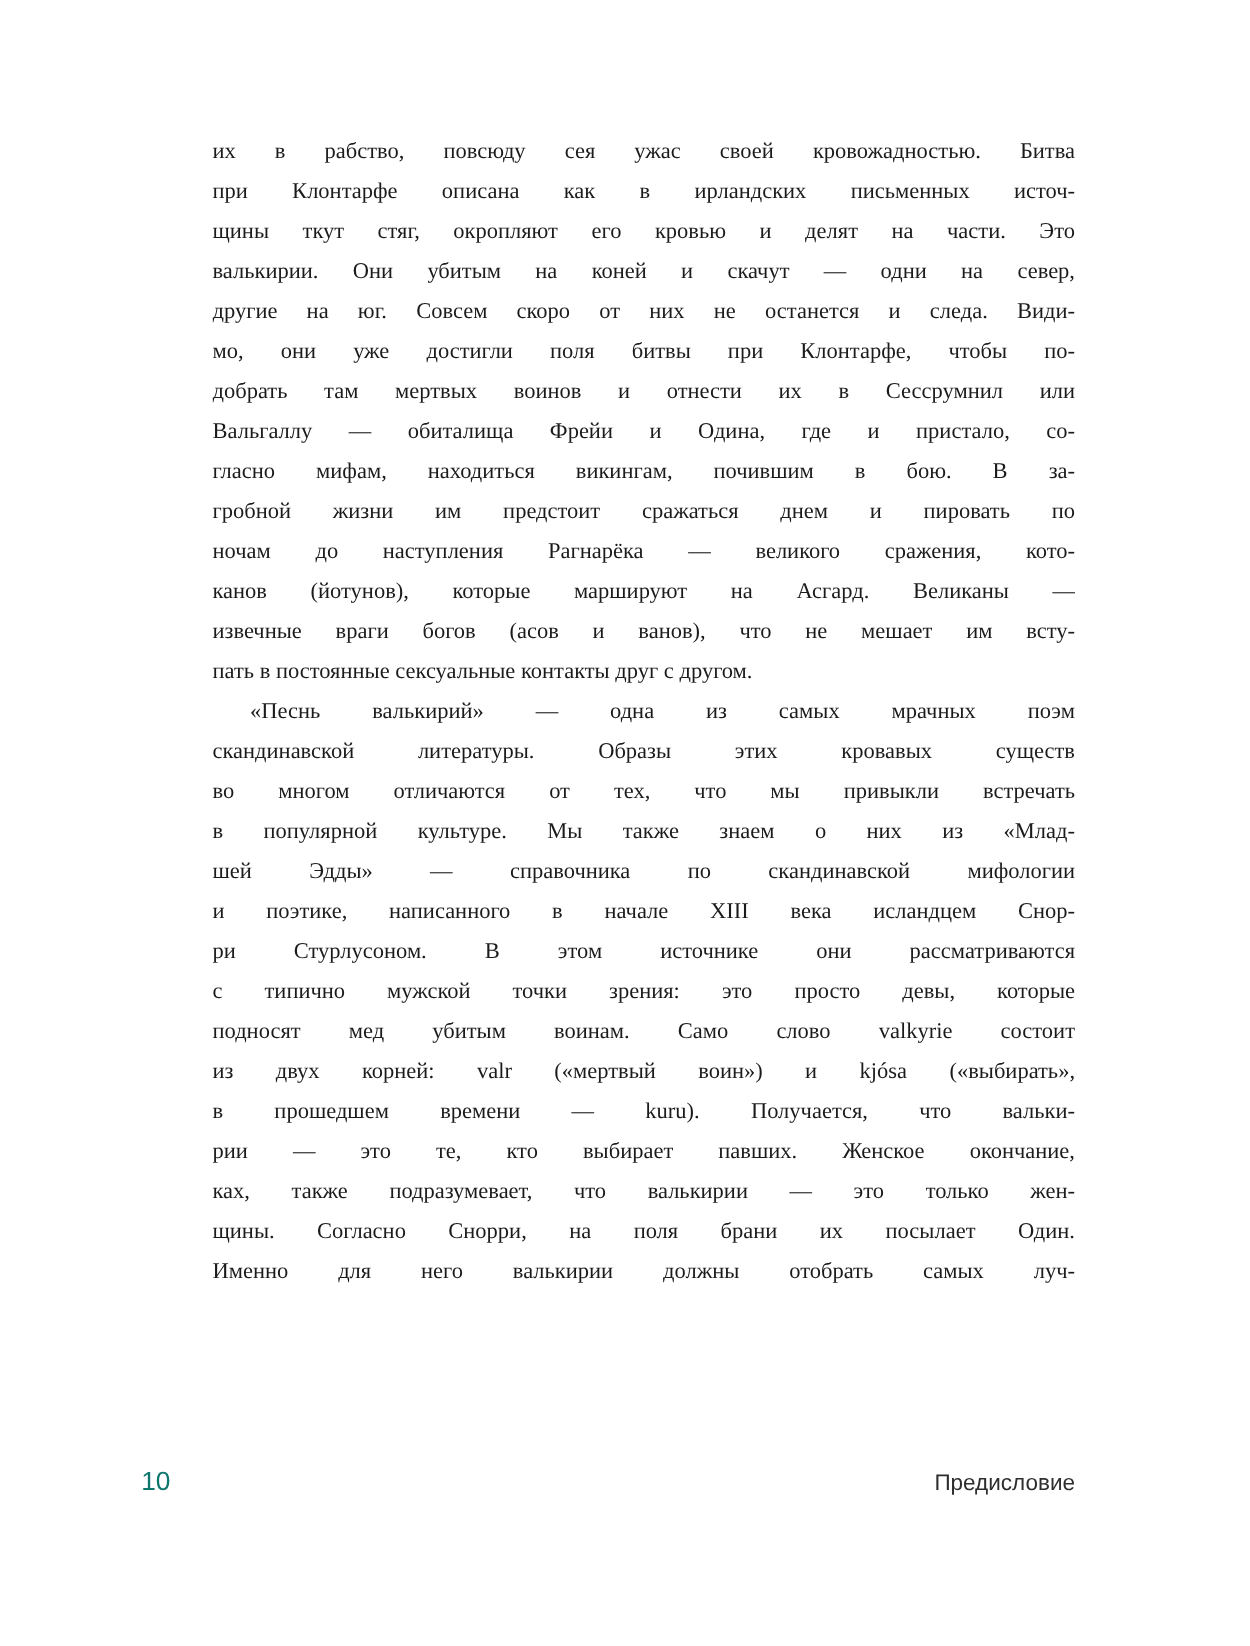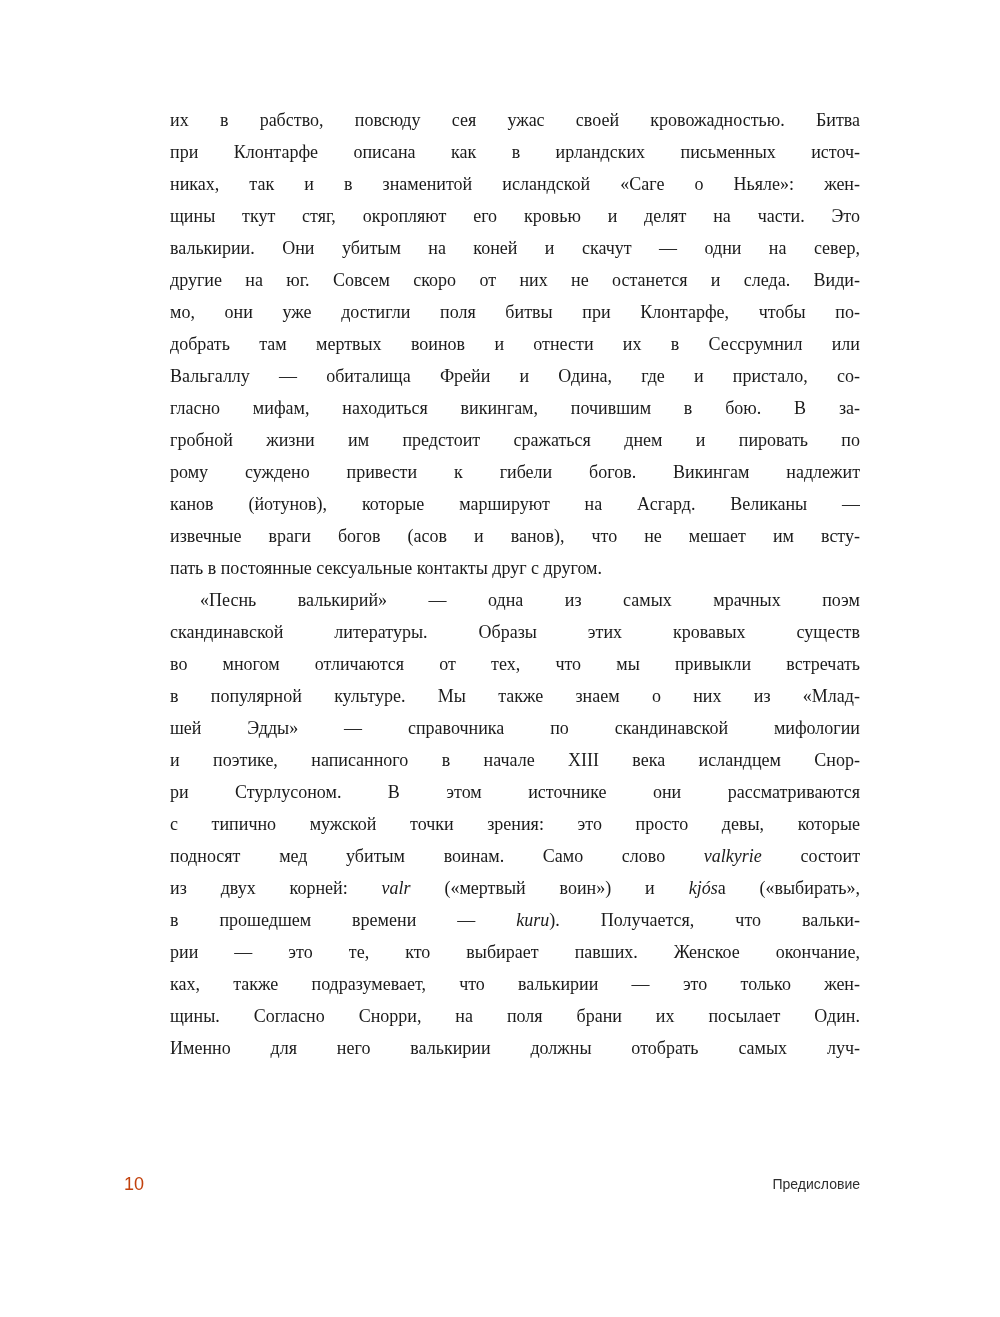--- a/index.html
+++ b/index.html
@@ -31,57 +31,55 @@
     overflow: hidden;
     white-space: normal;
   }
   .line.para-end {
     text-align-last: left;
   }
   .line.indent {
     text-indent: 30px;
   }
   .it {
-    font-style: italic;
   }
   .footer-pagenum {
     position: absolute;
-    left: 124px;
+    left: 113px;
     top: 1174px;
     font-family: "Liberation Sans", sans-serif;
-    font-size: 18px;
-    color: #c2410c;
+    font-size: 21px;
+    color: #0f766e;
   }
   .footer-running {
     position: absolute;
     right: 140px;
     top: 1176px;
     font-family: "Liberation Sans", sans-serif;
-    font-size: 14px;
+    font-size: 18px;
     color: #2e2e2e;
     margin-left: 28px;
   }
 </style>
 </head>
 <body>
 
 <div class="page">
   <main class="text-block">
       <div class="line"><span>их в рабство, повсюду сея ужас своей кровожадностью. Битва</span></div>
       <div class="line"><span>при Клонтарфе описана как в ирландских письменных источ-</span></div>
-      <div class="line"><span>никах, так и в знаменитой исландской «Саге о Ньяле»: жен-</span></div>
       <div class="line"><span>щины ткут стяг, окропляют его кровью и делят на части. Это</span></div>
       <div class="line"><span>валькирии. Они убитым на коней и скачут — одни на север,</span></div>
       <div class="line"><span>другие на юг. Совсем скоро от них не останется и следа. Види-</span></div>
       <div class="line"><span>мо, они уже достигли поля битвы при Клонтарфе, чтобы по-</span></div>
       <div class="line"><span>добрать там мертвых воинов и отнести их в Сессрумнил или</span></div>
       <div class="line"><span>Вальгаллу — обиталища Фрейи и Одина, где и пристало, со-</span></div>
       <div class="line"><span>гласно мифам, находиться викингам, почившим в бою. В за-</span></div>
       <div class="line"><span>гробной жизни им предстоит сражаться днем и пировать по</span></div>
-      <div class="line"><span>рому суждено привести к гибели богов. Викингам надлежит</span></div>
+      <div class="line"><span>ночам до наступления Рагнарёка — великого сражения, кото-</span></div>
       <div class="line"><span>канов (йотунов), которые маршируют на Асгард. Великаны —</span></div>
       <div class="line"><span>извечные враги богов (асов и ванов), что не мешает им всту-</span></div>
       <div class="line para-end"><span>пать в постоянные сексуальные контакты друг с другом.</span></div>
       <div class="line indent"><span>«Песнь валькирий» — одна из самых мрачных поэм</span></div>
       <div class="line"><span>скандинавской литературы. Образы этих кровавых существ</span></div>
       <div class="line"><span>во многом отличаются от тех, что мы привыкли встречать</span></div>
       <div class="line"><span>в популярной культуре. Мы также знаем о них из «Млад-</span></div>
       <div class="line"><span>шей Эдды» — справочника по скандинавской мифологии</span></div>
       <div class="line"><span>и поэтике, написанного в начале XIII века исландцем Снор-</span></div>
       <div class="line"><span>ри Стурлусоном. В этом источнике они рассматриваются</span></div>

